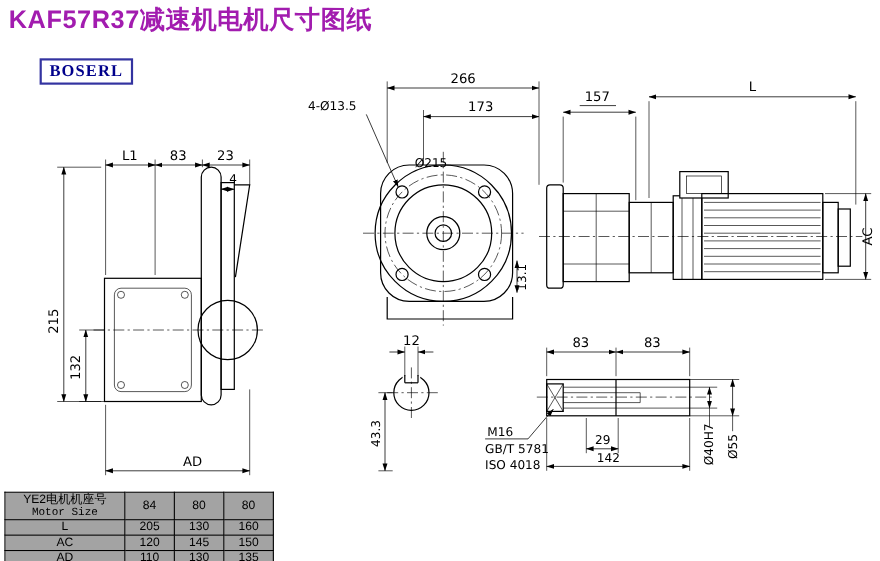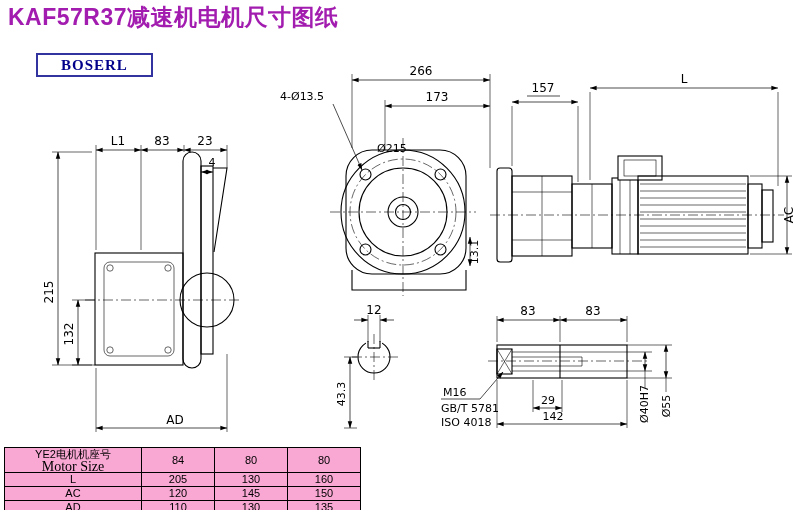--- a/index.html
+++ b/index.html
@@ -2,36 +2,36 @@
 <html><head>
 <meta charset="utf-8">
 <style>
   html,body { margin:0; padding:0; background:#ffffff; }
   .page { position:relative; width:800px; height:510px; background:#ffffff; overflow:hidden;
           font-family:"Liberation Sans", sans-serif; }
   .title { position:absolute; left:8px; top:2px; margin:0; font-size:23px; font-weight:bold;
            color:#a21caf; letter-spacing:0.5px; }
   .logo { position:absolute; left:36px; top:53px; border:2px solid #3333a0; background:#fff;
           color:#00008b; font-family:"Liberation Serif", serif; font-size:15px; font-weight:bold;
-          padding:0 23px; height:20px; line-height:20px; letter-spacing:1px; }
+          padding:0 7px; height:20px; line-height:20px; letter-spacing:1px; }
   svg.drawing { position:absolute; left:0; top:0; }
   svg text { font-family:"DejaVu Sans", sans-serif; font-size:12px; fill:#000; }
   svg text.sm { font-size:11px; }
   .ln   { stroke:#000; stroke-width:1.1; fill:none; }
   .lnf  { stroke:#000; stroke-width:1.1; fill:#ffffff; }
   .thin { stroke:#000; stroke-width:0.6; fill:none; }
   .dim  { stroke:#000; stroke-width:0.7; fill:none; }
   .cl   { stroke:#000; stroke-width:0.6; fill:none; stroke-dasharray:10 3 2 3; }
   .size-table { position:absolute; left:4px; top:447px; border-collapse:collapse; color:#000;
                 font-size:11px; }
-  .size-table td { border:1px solid #000; text-align:center; padding:0 16px; height:13px;
-                   line-height:13px; min-width:40px; background:#f9a8d4; }
+  .size-table td { border:1px solid #000; text-align:center; padding:0 2px; height:13px;
+                   line-height:13px; min-width:40px; background:#a3a3a3; }
   .size-table td.c0 { width:104px; }
   .c0 .cn { font-size:11px; line-height:13px; }
-  .c0 .en { font-size:14px; line-height:11px; font-family:Liberation Serif, serif; }
+  .c0 .en { font-size:10px; line-height:11px; font-family:Liberation Mono, monospace; }
 </style>
 </head>
 <body>
 
 <div class="page">
 
   <h1 class="title">KAF57R37减速机电机尺寸图纸</h1>
   <div class="logo">BOSERL</div>
 
   <svg class="drawing" width="800" height="510" viewBox="0 0 800 510">

